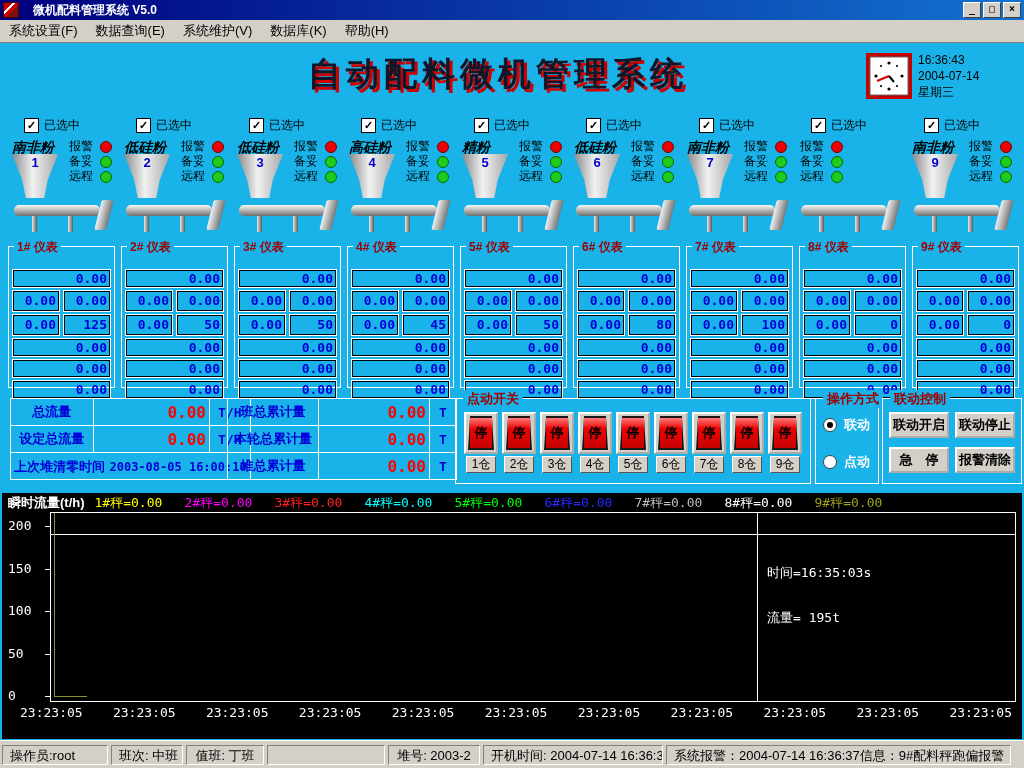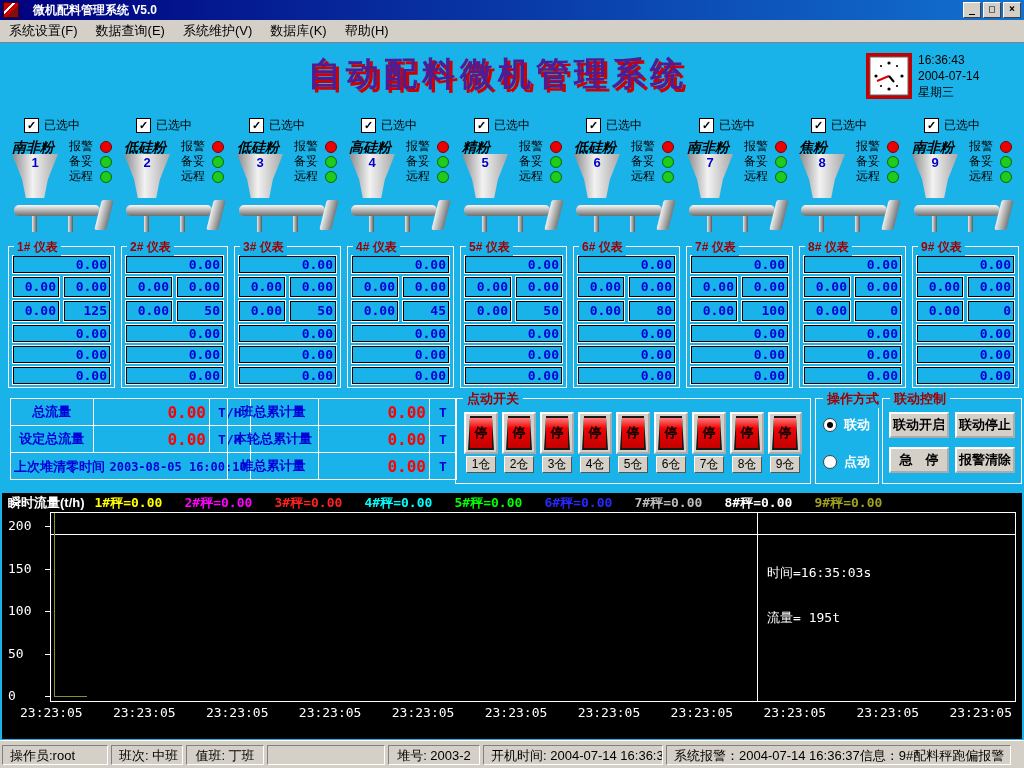--- a/index.html
+++ b/index.html
@@ -15,21 +15,21 @@
   .win-btns{margin-left:auto;display:flex;gap:2px;}
   .win-btn{width:16px;height:14px;background:#d4d0c8;border:1px solid;
     border-color:#fff #404040 #404040 #fff;font:bold 10px/12px "DejaVu Sans Mono",monospace;
     text-align:center;color:#000;}
   
   .menubar{position:absolute;left:0;top:20px;width:1024px;height:22px;background:#d4d0c8;
     border-bottom:1px solid #808080;display:flex;align-items:center;font-size:13px;color:#000;}
   .menu-item{padding:2px 9px;}
   
   .main-title{position:absolute;left:0;top:52px;width:996px;text-align:center;
-    font-size:33px;font-weight:bold;color:#4c1d95;text-shadow:3px 3px 0 #d00000;letter-spacing:5px;}
+    font-size:33px;font-weight:bold;color:#0f172a;text-shadow:3px 3px 0 #d00000;letter-spacing:5px;}
   .clock-box{position:absolute;left:866px;top:53px;width:46px;height:46px;}
   .clock-text{position:absolute;left:918px;top:52px;font-size:12px;color:#000;line-height:16px;white-space:nowrap;}
   
   .hopper{position:absolute;top:118px;width:112px;height:116px;}
   .sel-row{display:flex;align-items:center;gap:5px;height:14px;margin-left:12px;}
   .cb{width:13px;height:13px;background:#fff;border:1px solid #000;
     font:bold 11px/12px "Liberation Sans",sans-serif;text-align:center;color:#000;}
   .sel-label{font-size:12px;color:#000;}
   .h-body{display:flex;margin-top:7px;}
   .h-left{width:56px;}
@@ -46,21 +46,21 @@
   .dot.green{background:#1ecc1e;border:1px solid #006600;}
   .conveyor{position:absolute;left:2px;top:82px;width:108px;height:32px;}
   .belt{position:absolute;left:0;top:5px;width:86px;height:11px;border-radius:5px;
     background:linear-gradient(#fafafa,#6e6e6e);}
   .leg{position:absolute;width:5px;height:16px;top:16px;background:linear-gradient(90deg,#e8e8e8,#5a5a5a);}
   .leg.l1{left:18px;}.leg.l2{left:54px;}
   .arm{position:absolute;left:84px;top:0;width:12px;height:30px;border-radius:2px;
     background:linear-gradient(90deg,#efefef,#787878);transform:skewX(-14deg);}
   
   .meter{position:absolute;top:246px;width:107px;height:142px;border:1px solid #fff;
-    box-sizing:border-box;padding:9px 4px 0 4px;}
+    box-sizing:border-box;padding:23px 4px 0 4px;}
   .m-title{position:absolute;top:-8px;left:5px;background:#1ab3e9;padding:0 3px;
     font-size:12px;font-weight:bold;color:#a00000;white-space:nowrap;}
   .fld{border:1px solid #000;box-shadow:0 0 0 1px #fff;height:17px;box-sizing:border-box;
     font:bold 13px/15px "DejaVu Sans Mono",monospace;color:#0000d8;text-align:right;
     padding-right:2px;margin-bottom:4px;}
   .frow{display:flex;gap:5px;margin-bottom:4px;}
   .frow .fld{flex:1;margin-bottom:0;height:20px;line-height:18px;}
   
   .ttable{position:absolute;border-collapse:collapse;}
   .ttable td{border:1px solid #fff;height:26px;padding:0 3px;white-space:nowrap;}
@@ -90,21 +90,21 @@
     position:relative;flex:0 0 auto;}
   .radio.sel::after{content:"";position:absolute;left:3px;top:3px;width:6px;height:6px;
     border-radius:50%;background:#000;}
   .lc-btn{position:absolute;width:60px;height:26px;background:#d4d0c8;border:2px outset #fff;
     box-sizing:border-box;font-size:13px;font-weight:bold;color:#000;text-align:center;
     line-height:22px;white-space:nowrap;}
   
   .chart{position:absolute;left:2px;top:493px;width:1020px;height:246px;background:#000;}
   .c-head{position:absolute;left:6px;top:1px;display:flex;font-size:13px;white-space:nowrap;}
   .c-title{color:#fff;margin-right:10px;font-weight:bold;}
-  .lg{min-width:76px;margin-right:14px;font-family:"DejaVu Sans Mono",monospace;font-weight:bold;}
+  .lg{min-width:76px;margin-right:14px;font-family:"DejaVu Sans Mono",monospace;}
   .ylab{position:absolute;left:6px;width:36px;color:#fff;
     font:13px "DejaVu Sans Mono",monospace;}
   .plot{position:absolute;left:48px;top:19px;width:966px;height:190px;
     border:1px solid #fff;box-sizing:border-box;}
   .ymark{position:absolute;left:-6px;width:6px;height:1px;background:#fff;}
   .refline{position:absolute;left:0;right:0;top:21px;height:1px;background:#fff;}
   .trace-v{position:absolute;left:3px;top:0;width:1px;height:183px;background:#8f8f2a;}
   .trace-h{position:absolute;left:3px;top:183px;width:33px;height:1px;background:#8f8f2a;}
   .cursorline{position:absolute;left:706px;top:0;width:1px;height:188px;background:#fff;}
   .tooltip{position:absolute;left:716px;top:22px;color:#fff;
@@ -398,26 +398,20 @@
       <i class="leg l2"></i>
       <i class="arm"></i>
     </div>
 </div>
 <div class="hopper" style="left:799px">
   <div class="sel-row">
       <span class="cb">✓</span>
       <span class="sel-label">已选中</span>
     </div>
   <div class="h-body">
-    <div class="h-left">
-        <div class="h-name">焦粉</div>
-      <div class="funnel">
-          <span class="h-num">8</span>
-        </div>
-      </div>
     <div class="h-ind">
       <div class="ind">
           <span>报警</span>
           <span class="dot red"></span>
         </div>
       <div class="ind">
           <span>备妥</span>
           <span class="dot green"></span>
         </div>
       <div class="ind">

